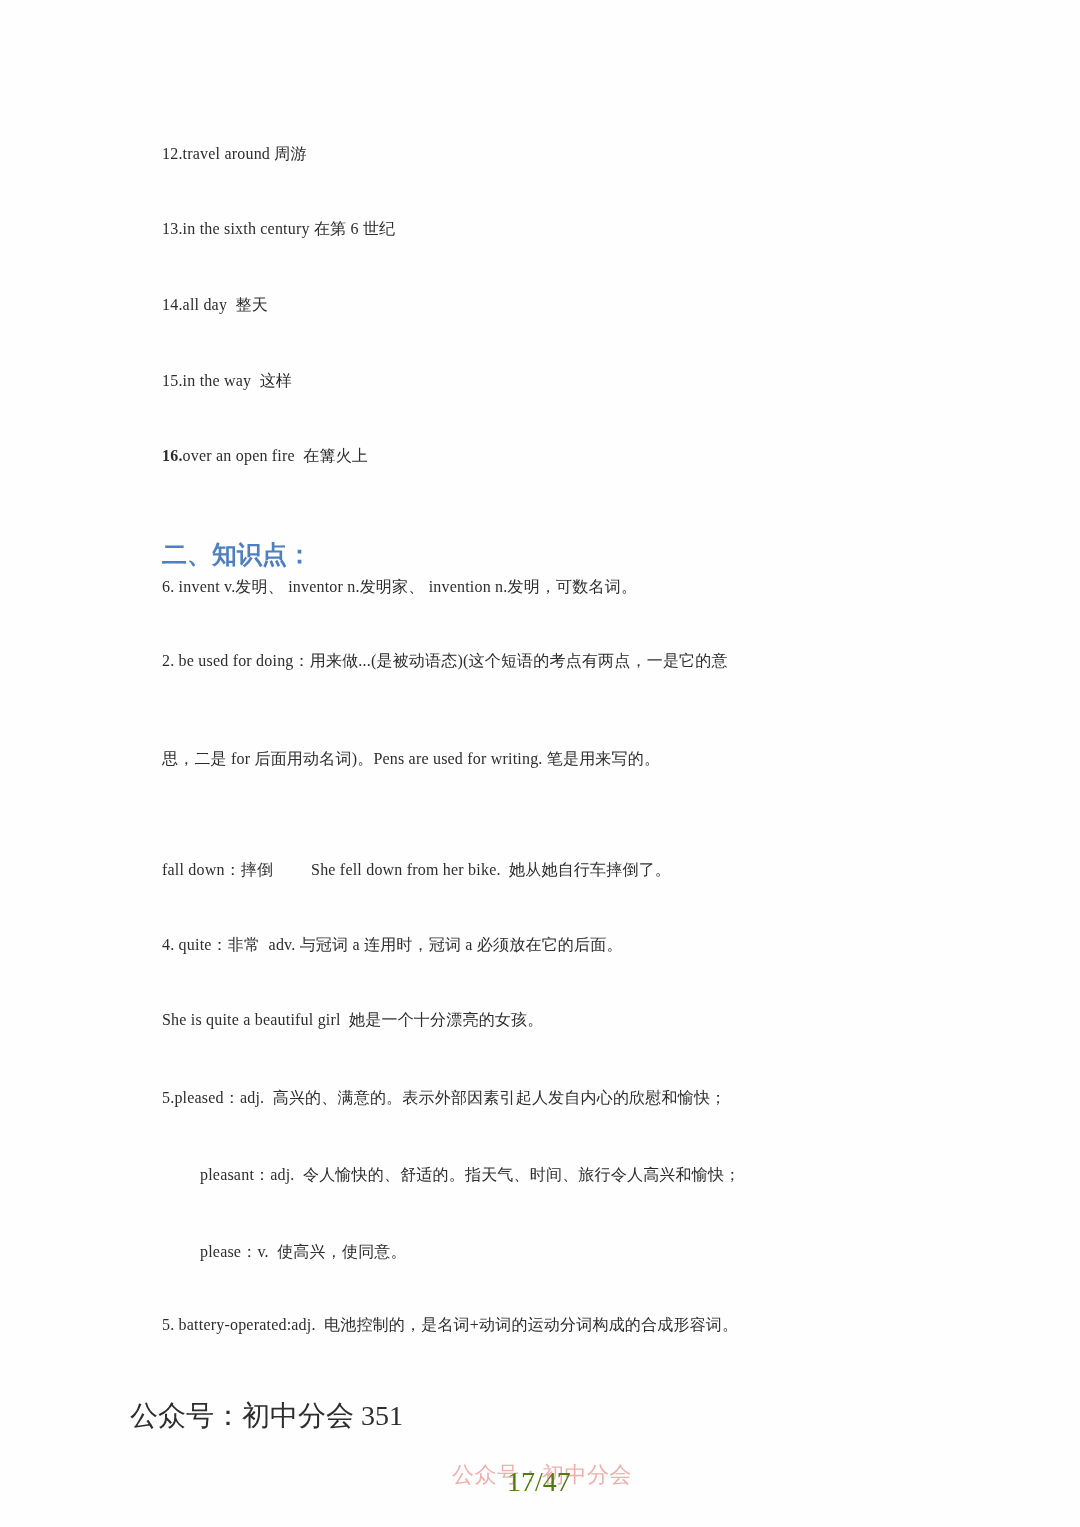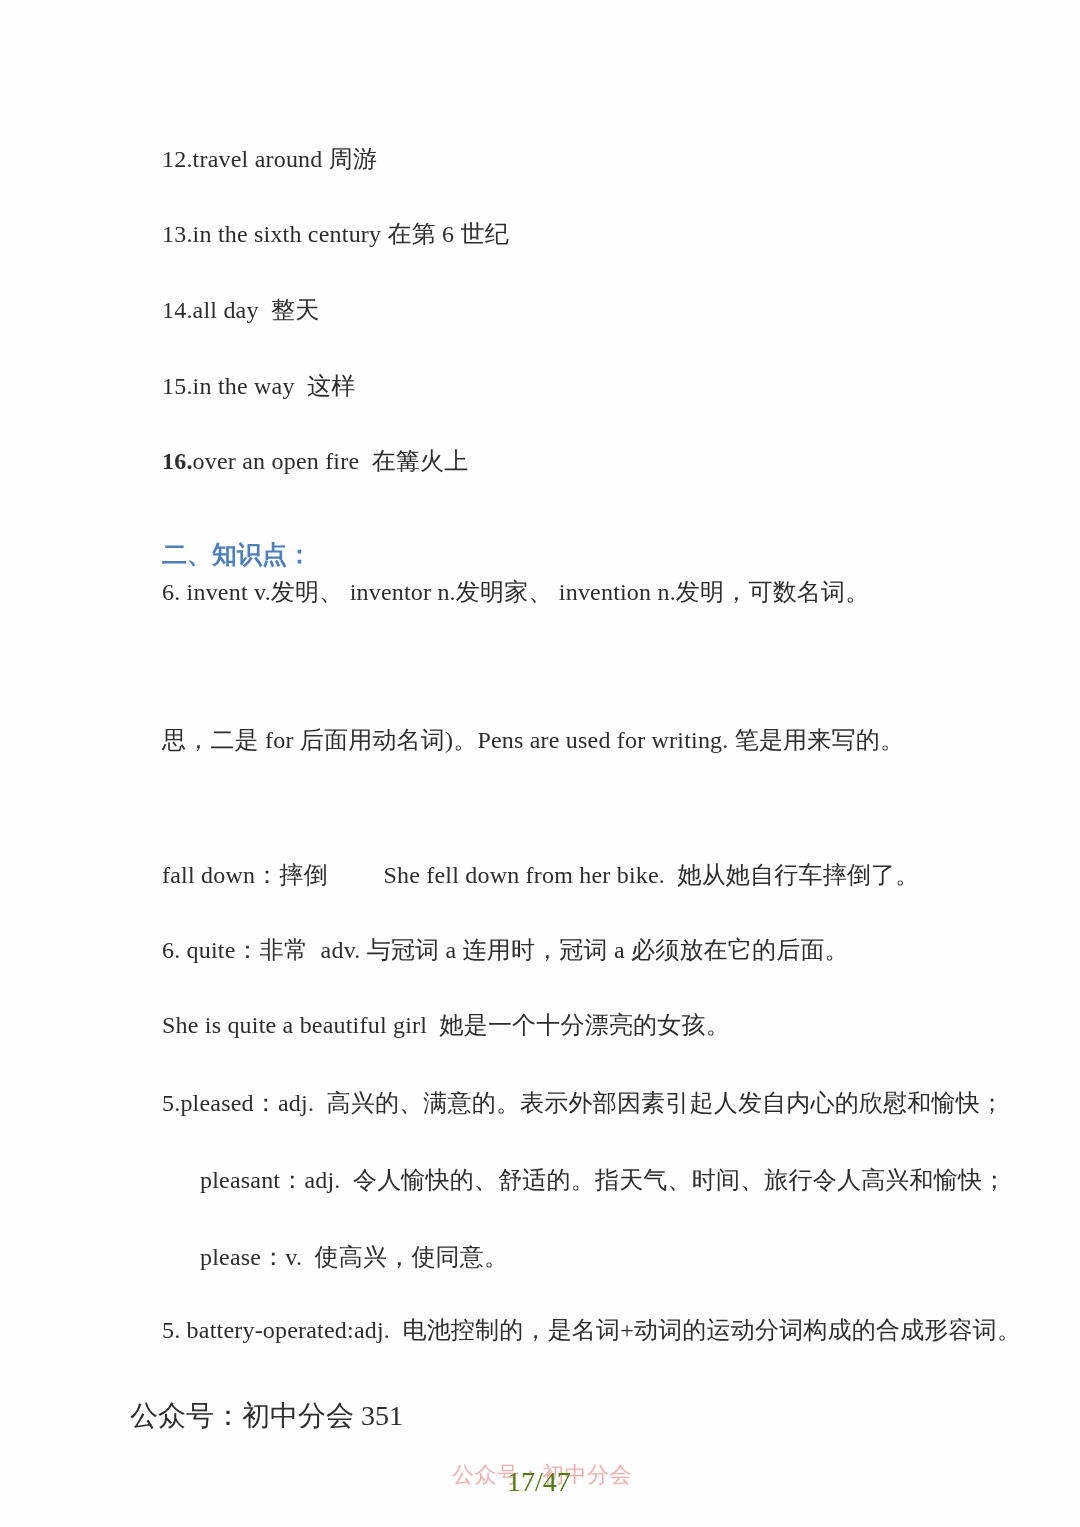--- a/index.html
+++ b/index.html
@@ -12,21 +12,21 @@
     width: 1080px;
     height: 1527px;
     background: #fefefe;
     font-family: "Liberation Serif", "DejaVu Serif", serif;
     color: #2d2d2d;
     overflow: hidden;
   }
   .line {
     position: absolute;
     left: 162px;
-    font-size: 24px;
+    font-size: 16px;
     line-height: 1.25;
     white-space: pre;
     letter-spacing: 0.2px;
   }
   .line.indent {
     left: 200px;
   }
   .phrase-num {
     font-weight: normal;
   }
@@ -83,23 +83,24 @@
 
   <div class="line" style="top:295px"><span class="phrase-num">14.</span><span>all day  整天</span></div>
 
   <div class="line" style="top:371px"><span class="phrase-num">15.</span><span>in the way  这样</span></div>
 
   <div class="line" style="top:446px"><span class="phrase-num bold">16.</span><span>over an open fire  在篝火上</span></div>
 
   <div class="heading" style="top:516px">二、知识点：</div>
 
   <div class="line" style="top:577px">6. invent v.发明、 inventor n.发明家、 invention n.发明，可数名词。</div>
-  <div class="line" style="top:725px">思，二是 for 后面用动名词)。Pens are used for writing. 笔是用来写的。</div>
+  <div class="line" style="top:651px">2. be used for doing：用来做...(是被动语态)(这个短语的考点有两点，一是它的意</div>
+  <div class="line" style="top:749px">思，二是 for 后面用动名词)。Pens are used for writing. 笔是用来写的。</div>
   <div class="line" style="top:860px">fall down：摔倒         She fell down from her bike.  她从她自行车摔倒了。</div>
-  <div class="line" style="top:935px">6. quite：非常  adv. 与冠词 a 连用时，冠词 a 必须放在它的后面。</div>
+  <div class="line" style="top:935px">4. quite：非常  adv. 与冠词 a 连用时，冠词 a 必须放在它的后面。</div>
   <div class="line" style="top:1010px">She is quite a beautiful girl  她是一个十分漂亮的女孩。</div>
   <div class="line" style="top:1088px">5.pleased：adj.  高兴的、满意的。表示外部因素引起人发自内心的欣慰和愉快；</div>
   <div class="line indent" style="top:1242px">please：v.  使高兴，使同意。</div>
   <div class="line indent" style="top:1165px">pleasant：adj.  令人愉快的、舒适的。指天气、时间、旅行令人高兴和愉快；</div>
   <div class="line" style="top:1315px">5. battery-operated:adj.  电池控制的，是名词+动词的运动分词构成的合成形容词。</div>
 
   <div class="footer-left">公众号：初中分会 351</div>
   <div class="watermark">公众号：初中分会</div>
   <div class="page-indicator">17/47</div>
 

